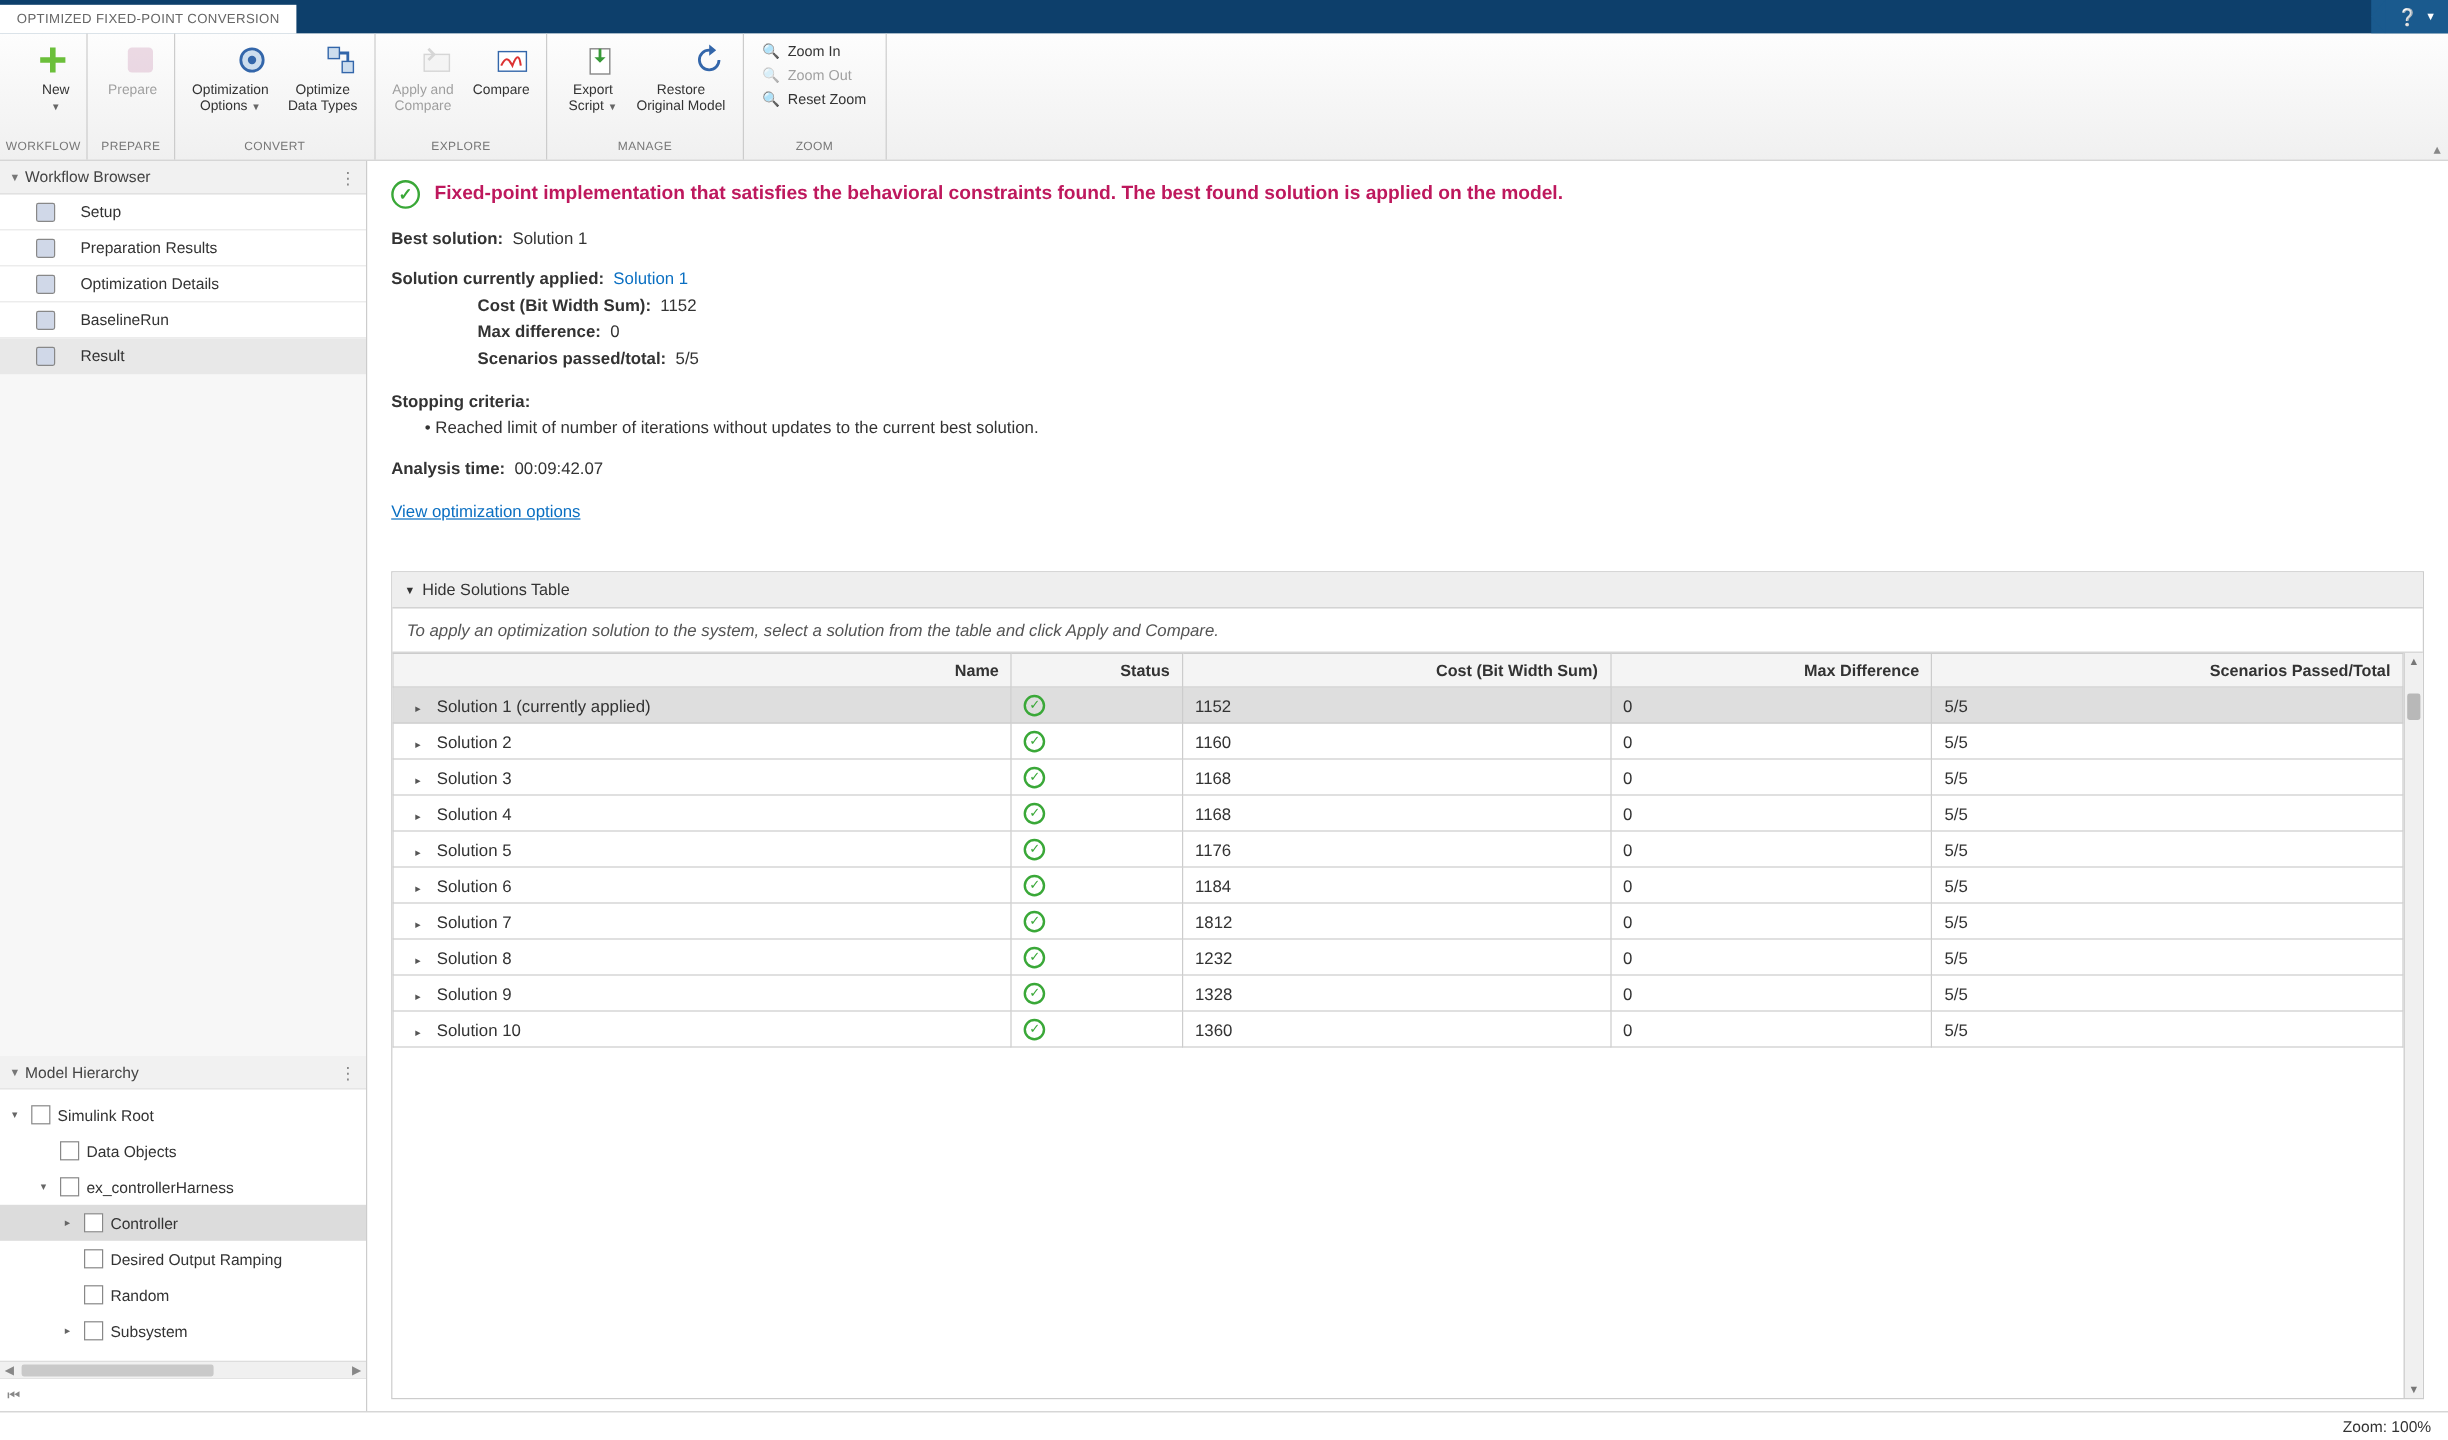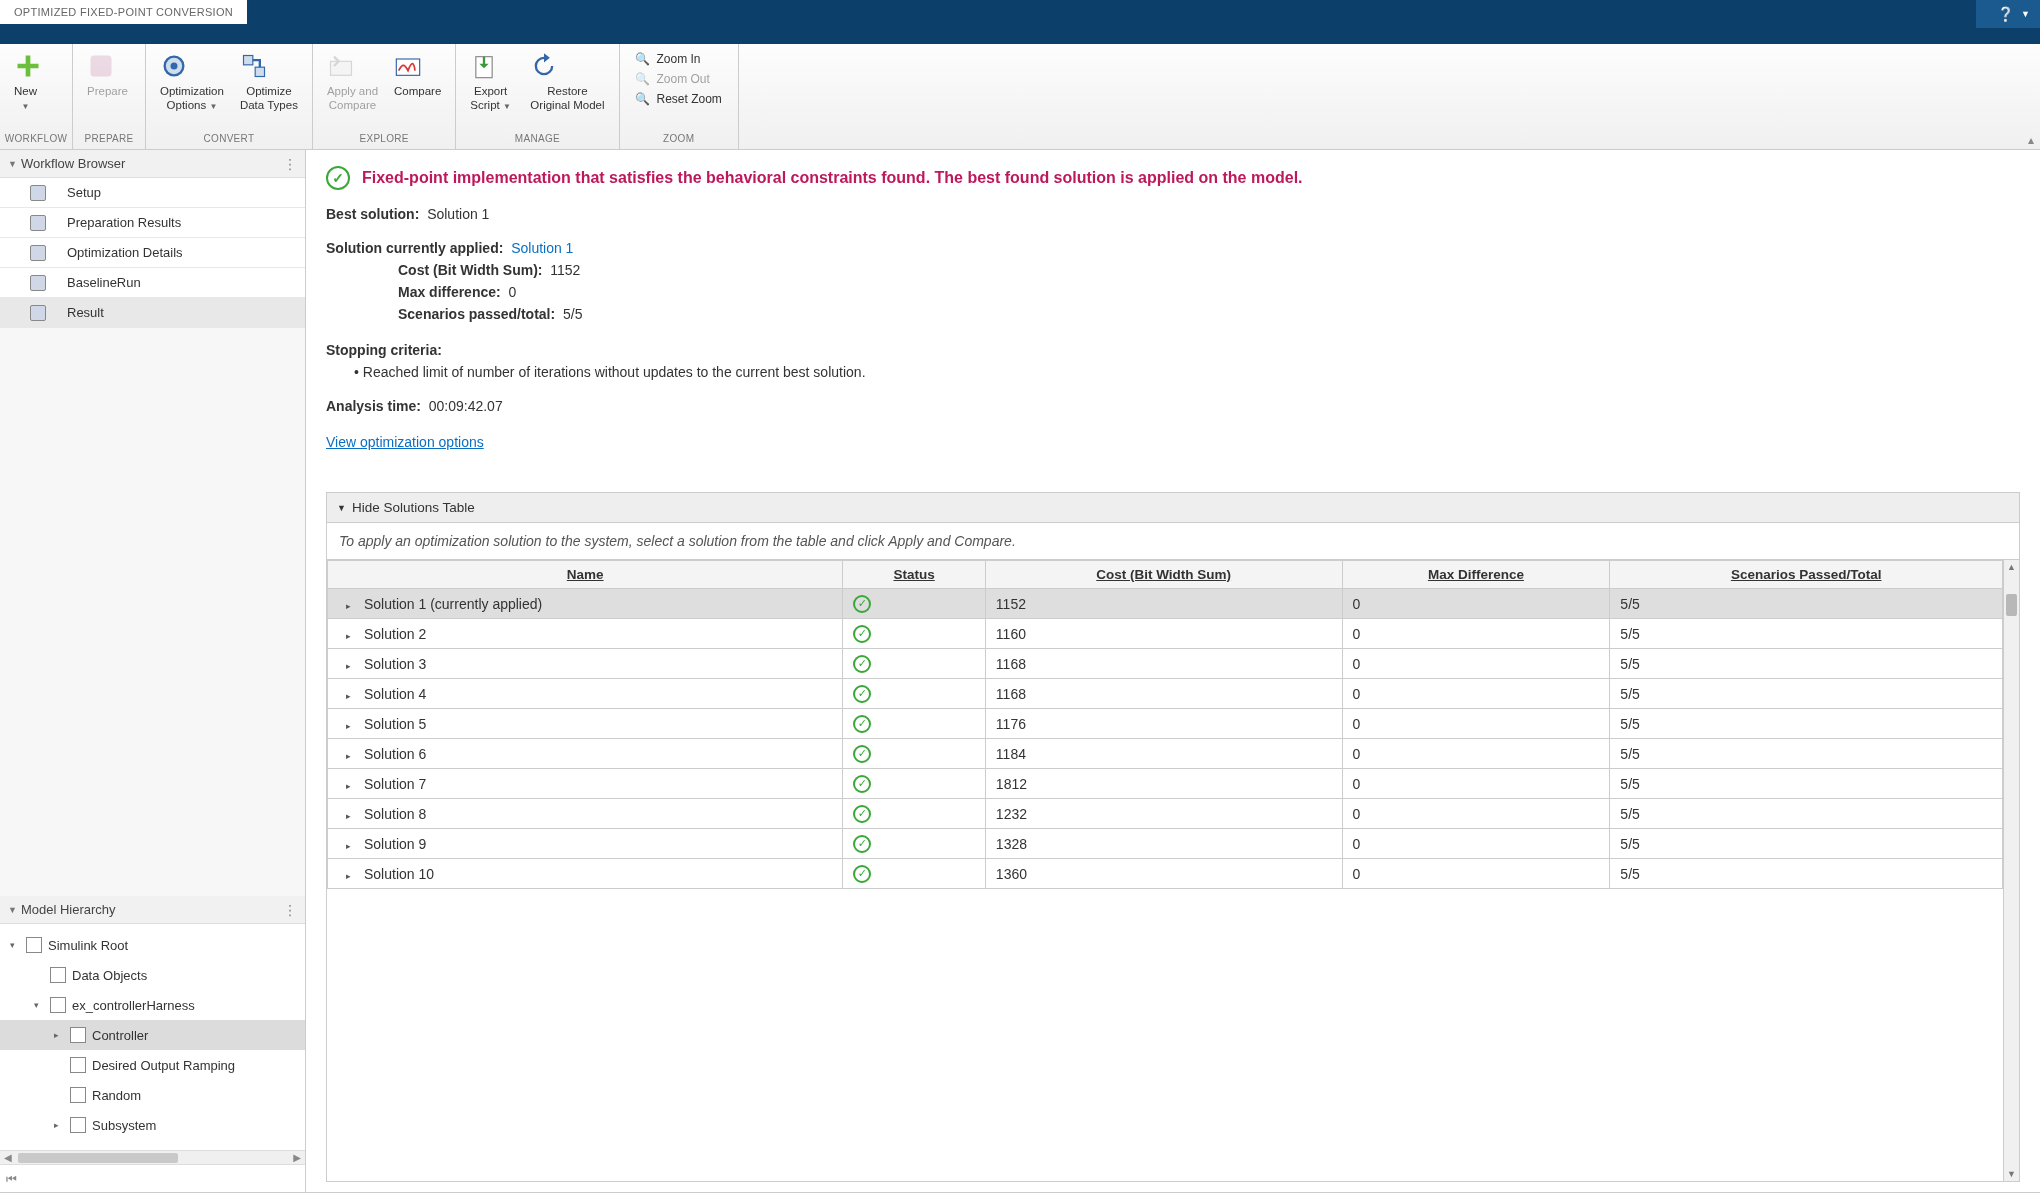--- a/index.html
+++ b/index.html
@@ -1,30 +1,30 @@
 <!DOCTYPE html>
 <html><head>
 <meta charset="utf-8">
 <style>
 * { box-sizing: border-box; margin: 0; padding: 0; }
 body { font-family: Arial, Helvetica, sans-serif; font-size: 12px; color: #333; background: #fff; width: 2040px; height: 1200px; overflow: hidden; }
 
 
-.titlebar { height: 44px; background: #0d3f6b; display: flex; align-items: flex-start; color: #fff; }
+.titlebar { height: 28px; background: #0d3f6b; display: flex; align-items: flex-end; color: #fff; }
 .tab-active { background: #fff; color: #666; padding: 6px 14px; font-size: 11px; letter-spacing: 0.3px; position: relative; }
 .titlebar-spacer { flex: 1; }
 .help-btn { display: flex; align-items: center; padding: 0 10px; color: #fff; font-size: 14px; background: #1a5a8e; }
 .help-btn .arrow { margin-left: 6px; font-size: 9px; }
 .help-btn::before { content:""; width:0;height:0;border-top:14px solid transparent;border-bottom:14px solid transparent;border-right:12px solid #1a5a8e; position: relative; left:-10px; }
 
 
 .toolstrip { height: 106px; background: linear-gradient(#fdfdfd,#f0f0f0); border-bottom: 1px solid #ccc; display: flex; position: relative; }
 .ts-group { display: flex; flex-direction: column; border-right: 1px solid #ccc; }
 .ts-buttons { flex: 1; display: flex; align-items: flex-start; padding: 4px 6px; }
-.ts-btn { display: flex; flex-direction: column; align-items: flex-start; justify-content: flex-start; padding: 4px 8px; text-align: center; min-width: 60px; cursor: pointer; }
+.ts-btn { display: flex; flex-direction: column; align-items: flex-end; justify-content: flex-start; padding: 4px 8px; text-align: center; min-width: 60px; cursor: pointer; }
 .ts-btn.disabled { opacity: 0.45; cursor: default; }
 .ts-icon { width: 28px; height: 28px; margin-bottom: 4px; }
 .ts-label { font-size: 11.5px; line-height: 14px; color: #333; }
 .ts-caption { height: 16px; text-align: center; font-size: 10px; color: #777; letter-spacing: 0.3px; }
 .ts-small-col { display: flex; flex-direction: column; justify-content: center; gap: 6px; padding: 4px 10px; }
 .ts-small { display: flex; align-items: center; gap: 6px; font-size: 12px; cursor: pointer; }
 .ts-small.disabled { opacity: 0.45; cursor: default; }
 .ts-collapse { position: absolute; right: 6px; bottom: 2px; color: #888; font-size: 12px; cursor: pointer; }
 
 
@@ -61,21 +61,21 @@
 .bullet { margin-left: 28px; font-size: 14px; }
 .bullet::before { content: "• "; }
 .view-link { color: #0a6fc2; text-decoration: underline; font-size: 14px; margin-top: 14px; cursor: pointer; display: inline-block; }
 
 .solutions-box { margin-top: 42px; border: 1px solid #ccc; background: #fff; flex: 1; display: flex; flex-direction: column; min-height: 0; }
 .sol-header { height: 30px; background: #eee; border-bottom: 1px solid #ccc; display: flex; align-items: center; padding: 0 10px; font-size: 13.5px; cursor: pointer; }
 .sol-header .caret { margin-right: 6px; font-size: 9px; }
 .sol-hint { font-style: italic; color: #555; padding: 10px 12px; font-size: 14px; }
 .sol-table-wrap { flex: 1; border-top: 1px solid #ccc; position: relative; overflow: hidden; }
 .sol-table { width: calc(100% - 16px); border-collapse: collapse; }
-.sol-table th { background: #f4f4f4; text-align: center; padding: 6px 10px; border: 1px solid #ccc; font-size: 13.5px; font-weight: bold; text-decoration: underline; }
+.sol-table th { background: #f4f4f4; text-align: right; padding: 6px 10px; border: 1px solid #ccc; font-size: 13.5px; font-weight: bold; }
 .sol-table td { border: 1px solid #ccc; padding: 4px 10px; font-size: 14px; height: 30px; }
 .sol-table tr.sel td { background: #dedede; }
 .sol-table td.namecell { padding-left: 18px; }
 .row-exp { display: inline-block; width: 10px; margin-right: 8px; font-size: 9px; color: #555; }
 .vscroll { position: absolute; right: 0; top: 0; bottom: 0; width: 16px; background: #f0f0f0; border-left: 1px solid #ccc; }
 .vscroll .thumb { position: absolute; top: 34px; left: 2px; right: 2px; height: 22px; background: #b8b8b8; border-radius: 2px; }
 .vscroll .ar { position: absolute; left: 3px; font-size: 9px; color: #777; }
 .vscroll .ar.u { top: 2px; } .vscroll .ar.d { bottom: 2px; }
 
 .statusbar { height: 24px; border-top: 1px solid #ccc; background: #fff; display: flex; align-items: center; justify-content: flex-end; padding: 0 14px; font-size: 13px; }

